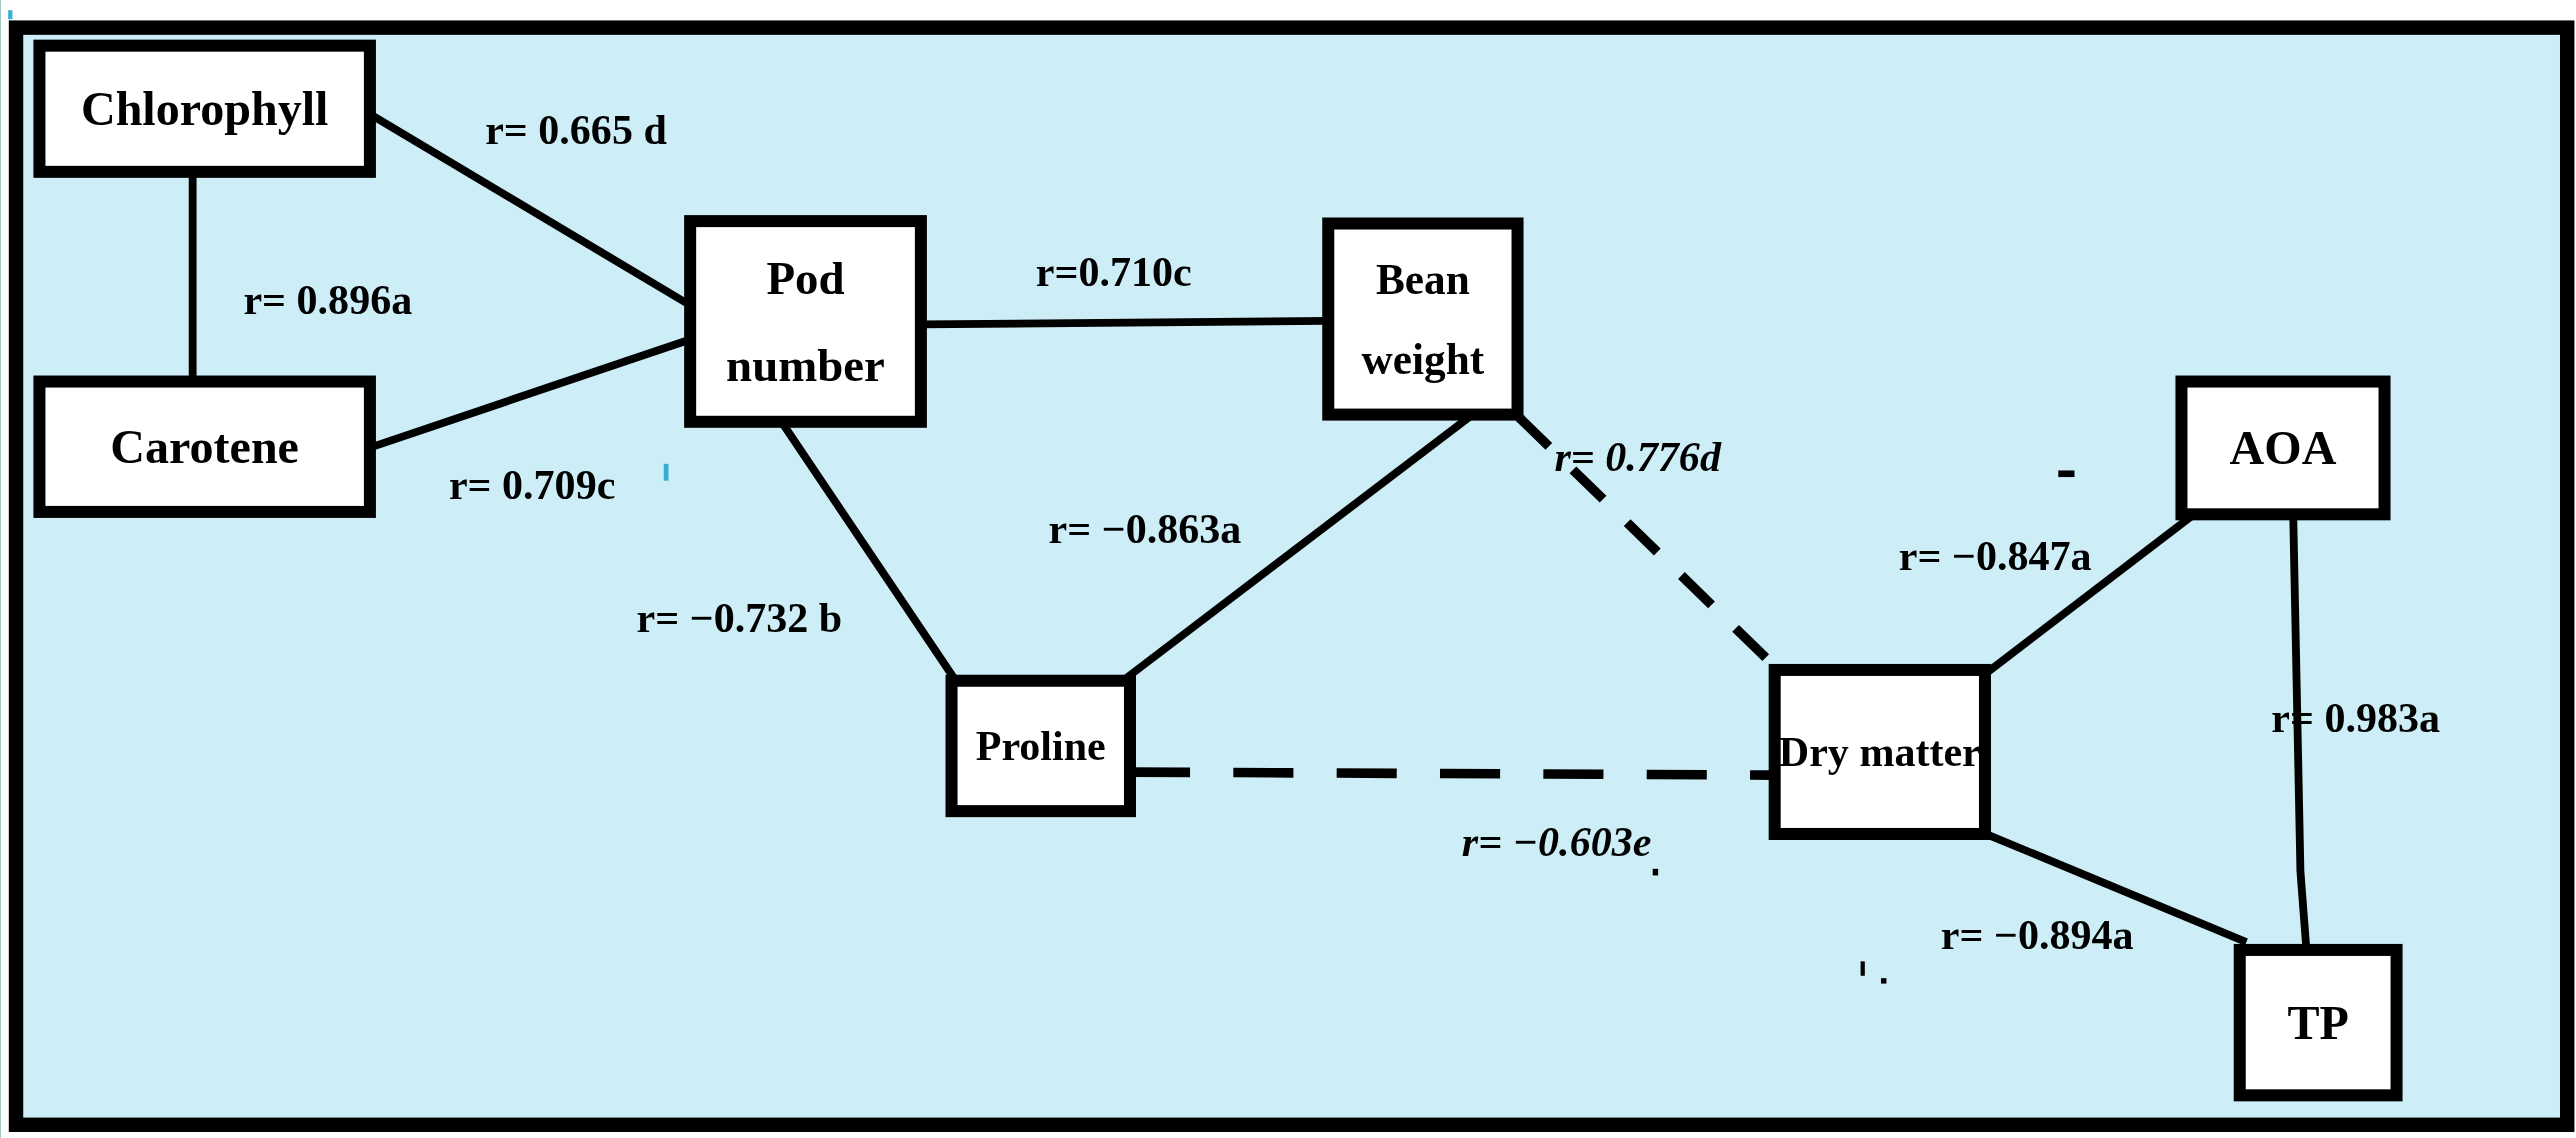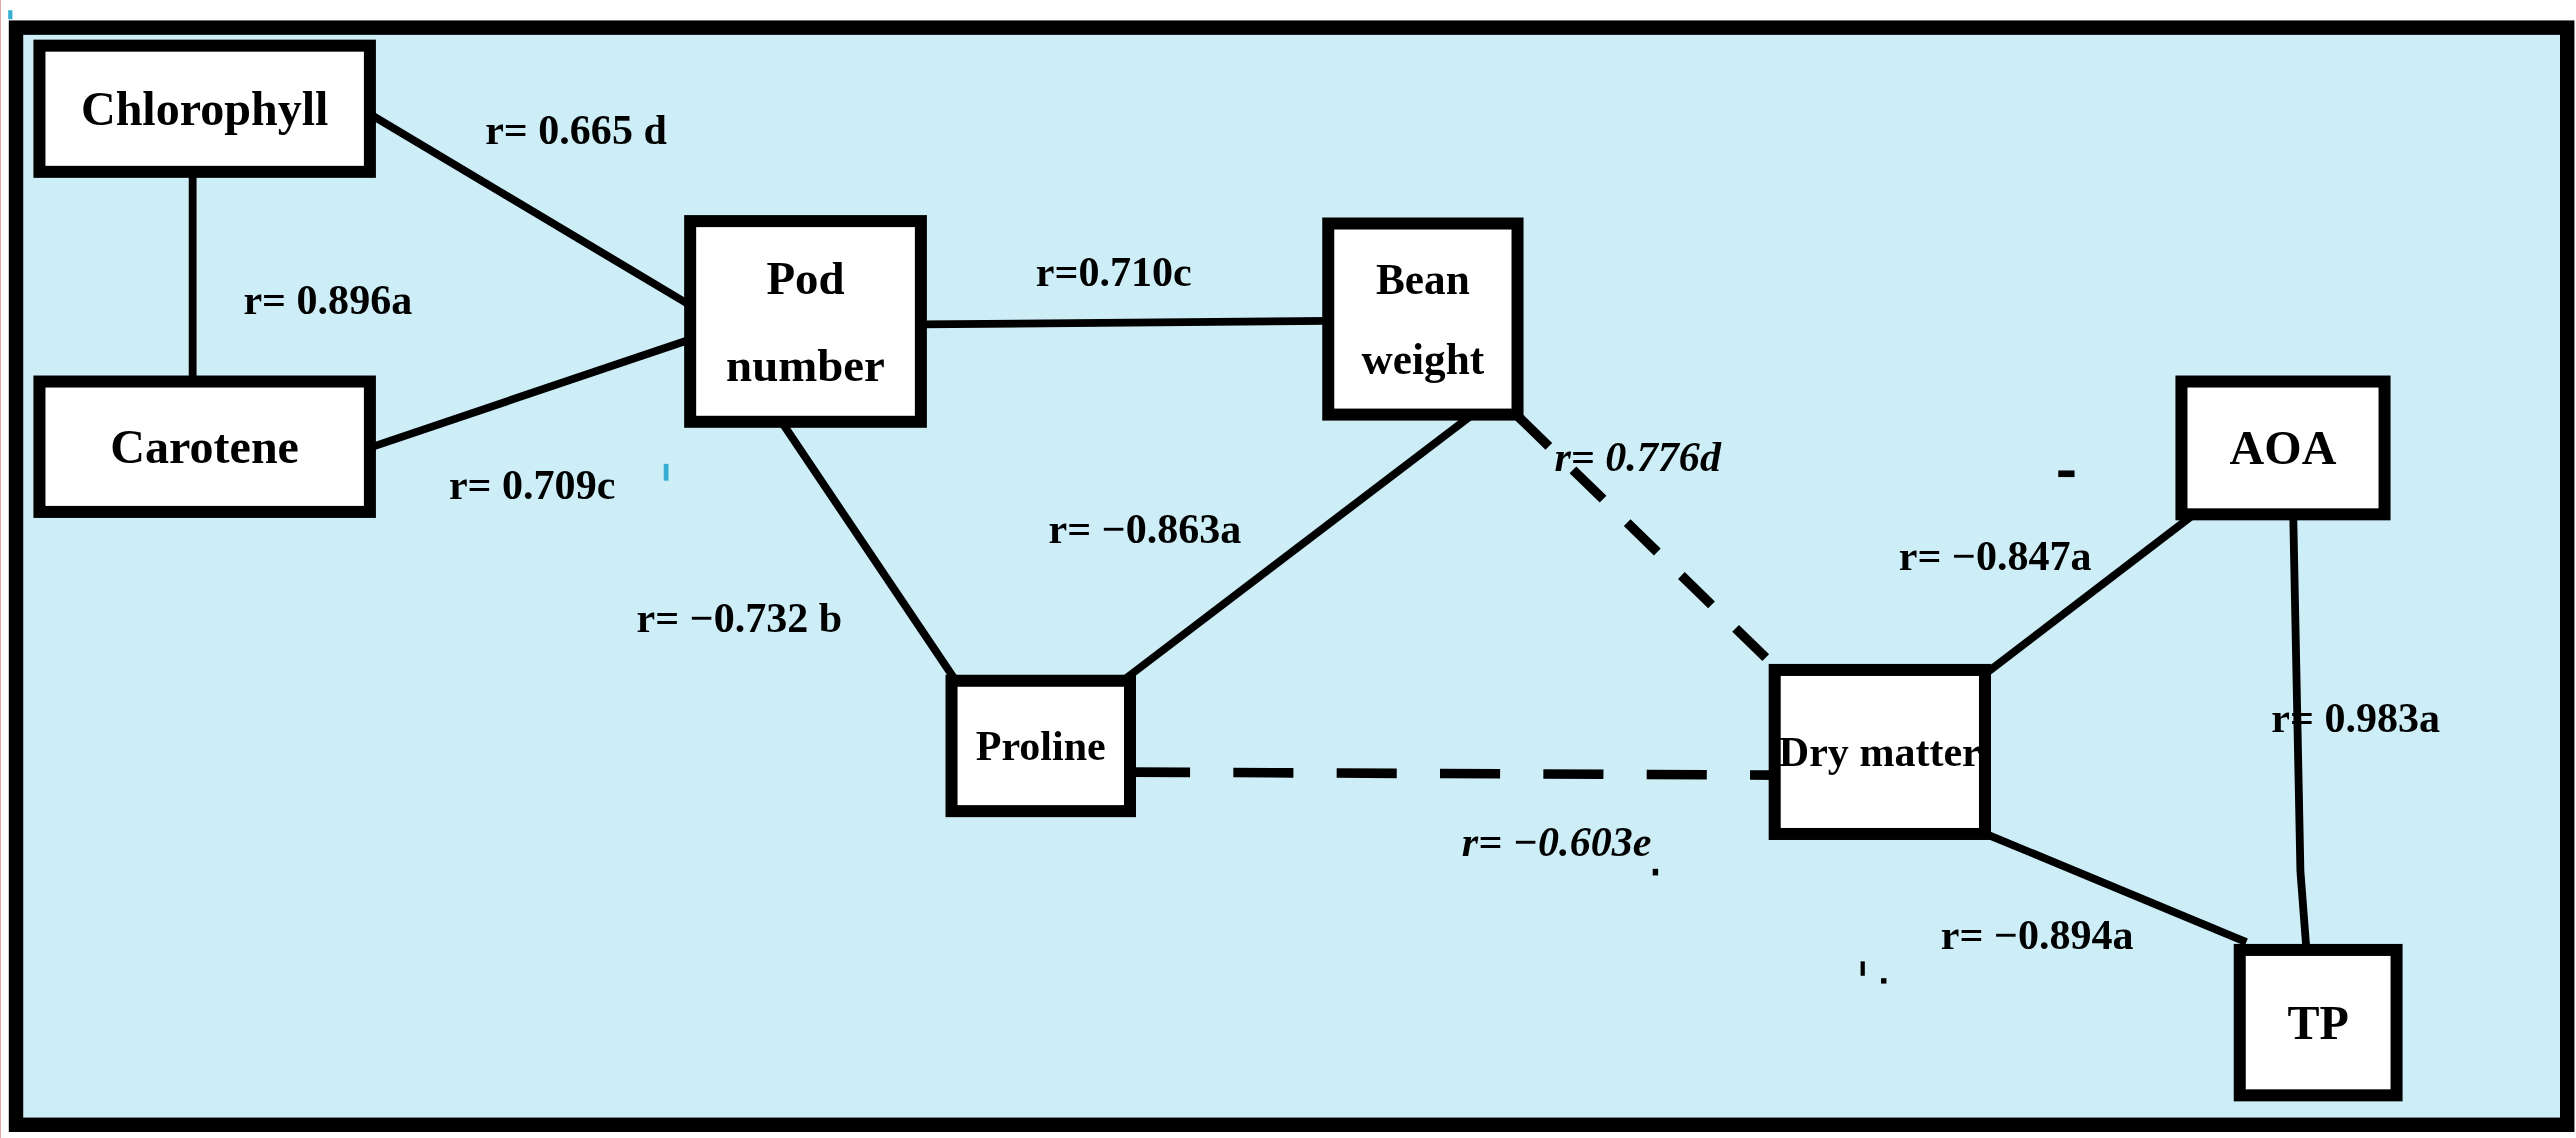--- a/index.html
+++ b/index.html
@@ -8,21 +8,21 @@
     background: #ffffff;
     width: 2576px;
     height: 1138px;
     overflow: hidden;
     font-family: "Liberation Serif", serif;
   }
   #stage {
     position: relative;
     width: 2136px;
     height: 1138px;
-    background: #b91c1c;
+    background: #0f766e;
   }
   svg { display: block; }
   .node-rect {
     fill: #ffffff;
     stroke: #000000;
     stroke-width: 20px;
   }
   .node-label {
     fill: #000000;
     font-family: "Liberation Serif", serif;

